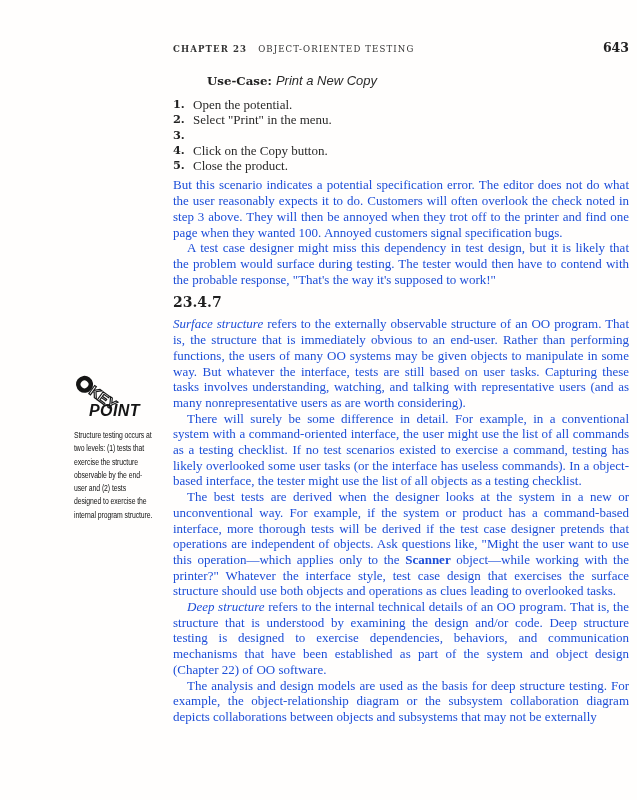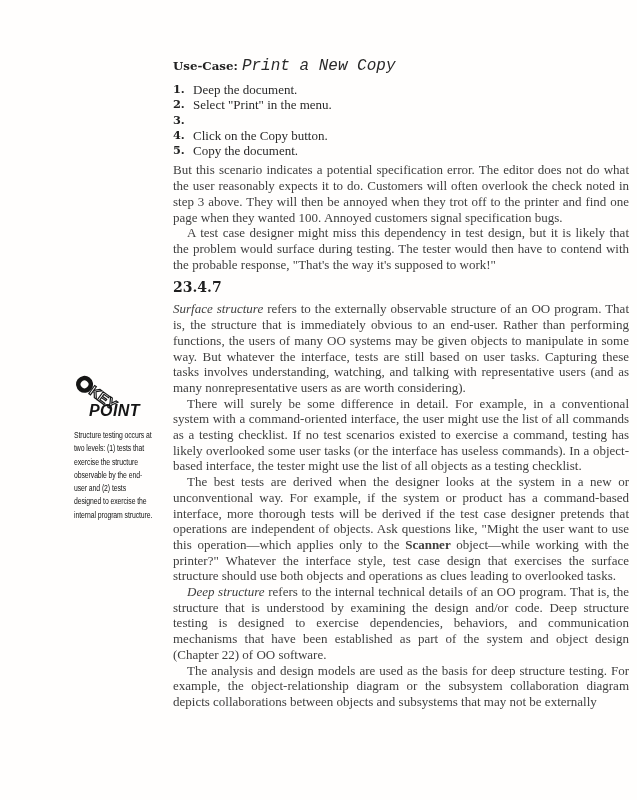--- a/index.html
+++ b/index.html
@@ -16,36 +16,36 @@
   .running-head{
     display:flex;justify-content:space-between;align-items:baseline;
     font-family:"DejaVu Serif",serif;
     font-size:8.6px;letter-spacing:1.1px;color:#333;
   }
   .chapter-label{font-weight:bold;margin-right:11px;}
   .chapter-title{font-weight:normal;}
   .page-number{font-weight:bold;font-size:12.5px;letter-spacing:0;color:#222;}
 
   .use-case{margin-top:17px;line-height:15px;}
-  .use-case-label{font-family:"DejaVu Serif",serif;font-weight:bold;font-size:11.8px;color:#222;}
-  .use-case-title{font-family:Liberation Mono, monospace;font-style:italic;font-size:16px;}
+  .use-case-label{font-family:"DejaVu Serif",serif;font-weight:bold;font-size:11.8px;color:#222;margin-left:34px;}
+  .use-case-title{font-family:Liberation Sans, sans-serif;font-style:italic;font-size:13px;}
 
   .steps{margin-top:8px;}
   .step{display:flex;line-height:15.3px;}
   .step-num{font-family:"DejaVu Serif",serif;font-weight:bold;font-size:11.3px;width:20px;flex:none;color:#222;}
   .step-text{font-family:"Liberation Serif",serif;font-size:13px;}
 
   .paras{margin:0;}
   #intro-paras{margin-top:4px;}
   p.body-para{
     margin:0;
     font-family:"Liberation Serif",serif;
     font-size:13px;line-height:15.7px;
     text-align:justify;
-    color:#404040;
+    color:#1d4ed8;
   }
   p.body-para.indent{text-indent:14px;}
   p.body-para em{font-style:italic;}
   p.body-para strong{font-weight:bold;}
 
   .section-heading{
     margin-top:7px;margin-bottom:6px;
     font-family:"DejaVu Serif",serif;font-weight:bold;
     font-size:14px;color:#1f1f1f;
     display:flex;white-space:nowrap;
@@ -73,45 +73,51 @@
         <circle cx="8" cy="13" r="6.2" fill="none" stroke="#151515" stroke-width="4.6"></circle>
         <text x="16" y="18" font-family="Liberation Sans, sans-serif" font-size="14.5" font-weight="bold" fill="#ffffff" stroke="#151515" stroke-width="1.2">KEY</text>
       </g>
       <text x="13" y="41" font-family="Liberation Sans, sans-serif" font-size="16" font-weight="bold" font-style="italic" fill="#151515" letter-spacing="0.4">POINT</text>
     </svg>
     <div class="note-text">Structure testing occurs at two levels: (1) tests that exercise the structure observable by the end-user and (2) tests designed to exercise the internal program structure.</div>
   </div>
 
   <div class="main">
 
+    <div class="running-head">
+      <span>
+        <span class="chapter-label">CHAPTER 23</span><span class="chapter-title">OBJECT-ORIENTED TESTING</span>
+      </span>
+      <span class="page-number">643</span>
+    </div>
 
     <div class="use-case">
       <span class="use-case-label">Use-Case:</span>
       <span class="use-case-title">Print a New Copy</span>
     </div>
 
     <div class="steps" id="steps">
         <div class="step">
           <span class="step-num">1.</span>
-          <span class="step-text">Deep the document.</span>
+          <span class="step-text">Open the potential.</span>
         </div>
         <div class="step">
           <span class="step-num">2.</span>
           <span class="step-text">Select "Print" in the menu.</span>
         </div>
         <div class="step">
           <span class="step-num">3.</span>
         </div>
         <div class="step">
           <span class="step-num">4.</span>
           <span class="step-text">Click on the Copy button.</span>
         </div>
         <div class="step">
           <span class="step-num">5.</span>
-          <span class="step-text">Copy the document.</span>
+          <span class="step-text">Close the product.</span>
         </div>
       </div>
 
     <div class="paras" id="intro-paras">
         <p class="body-para"><span>But this scenario indicates a potential specification error. The editor does not do what the user reasonably expects it to do. Customers will often overlook the check noted in step 3 above. They will then be annoyed when they trot off to the printer and find one page when they wanted 100. Annoyed customers signal specification bugs.</span></p>
         <p class="body-para indent"><span>A test case designer might miss this dependency in test design, but it is likely that the problem would surface during testing. The tester would then have to contend with the probable response, "That's the way it's supposed to work!"</span></p>
       </div>
 
     <div class="section-heading">
       <span>23.4.7</span>

